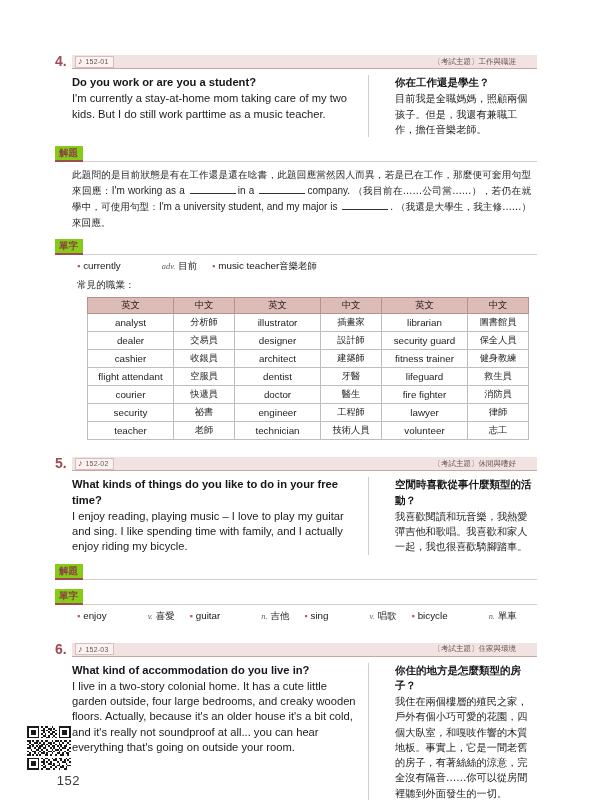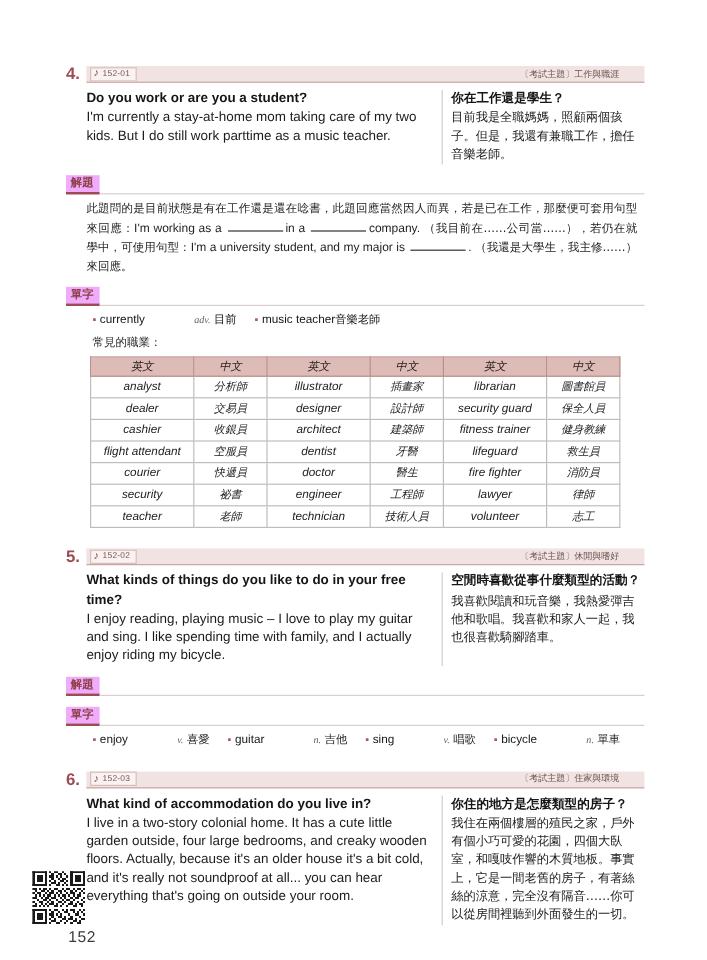--- a/index.html
+++ b/index.html
@@ -110,21 +110,21 @@
     display: flex;
     margin-top: 6px;
     padding-left: 17px;
   }
   .col-en {
     width: 296px;
     padding-right: 12px;
   }
   .col-zh {
     width: 169px;
-    padding-left: 7px;
+    padding-left: 26px;
     border-left: 1px solid #cfcfcf;
   }
   .q-en {
     font-size: 11.2px;
     font-weight: bold;
     color: #161616;
     line-height: 1.36;
     margin-bottom: 1px;
     font-family: "Liberation Sans", sans-serif;
   }
@@ -155,21 +155,21 @@
     position: relative;
   }
   .sec-label-row {
     display: flex;
     align-items: flex-end;
   }
   .sec-label {
     font-size: 9.5px;
     font-weight: bold;
     color: #8d3f48;
-    background: #f0abfc;
+    background: #84cc16;
     padding: 1px 5px 1px 4px;
     border-bottom: 2px solid #9e4b52;
     line-height: 1.25;
     font-family: "DejaVu Sans", sans-serif;
   }
   .sec-rule {
     flex: 1;
     height: 1px;
     background: #d8cfcd;
     margin-bottom: 0px;
@@ -244,25 +244,24 @@
   .subnote {
     margin-top: 6px;
     padding-left: 22px;
     font-size: 9.6px;
     color: #1f1f1f;
     font-family: "DejaVu Sans", sans-serif;
   }
 
   
   .jobtable {
-    margin: 5px 0 0 20px;
+    margin: 5px 0 0 32px;
     border-collapse: collapse;
     width: 441px;
     table-layout: fixed;
-    font-style: italic;
   }
   .jobtable th {
     background: #ddbbb7;
     border: 1px solid #b9908b;
     font-size: 9.4px;
     font-weight: normal;
     color: #2a2020;
     height: 16px;
     text-align: center;
     font-family: "DejaVu Sans", sans-serif;

